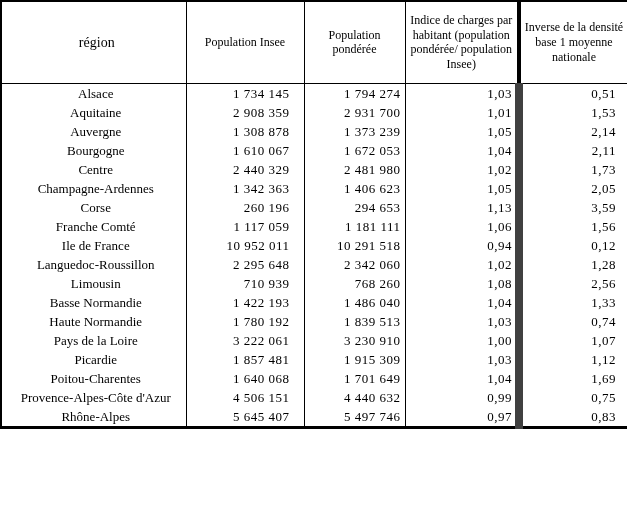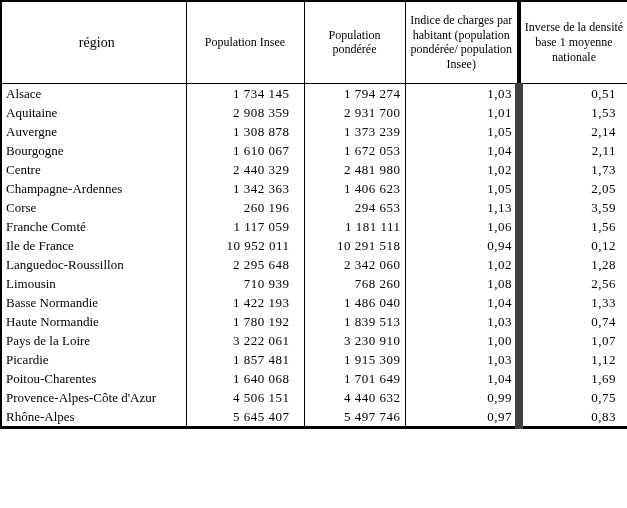--- a/index.html
+++ b/index.html
@@ -48,21 +48,21 @@
   tbody td {
     font-size: 13px;
     line-height: 19px;
     padding: 0;
     border-left: 1px solid #000000;
     box-sizing: border-box;
     white-space: nowrap;
     overflow: hidden;
     vertical-align: middle;
   }
-  tbody td.c0 { border-left: none; text-align: left; padding-left: 4px; }
+  tbody td.c0 { border-left: none; text-align: center; padding-left: 4px; }
   tbody td.num { text-align: right; letter-spacing: 0.5px; }
   tbody td.c1 { padding-right: 14px; }
   tbody td.c2 { padding-right: 4px; }
   tbody td.c3 { padding-right: 3px; padding-left: 29px; }
   tbody td.c4 { padding-right: 11px; border-left: 8px solid #404040; }
 </style>
 </head>
 <body>
 
 <div class="page">

